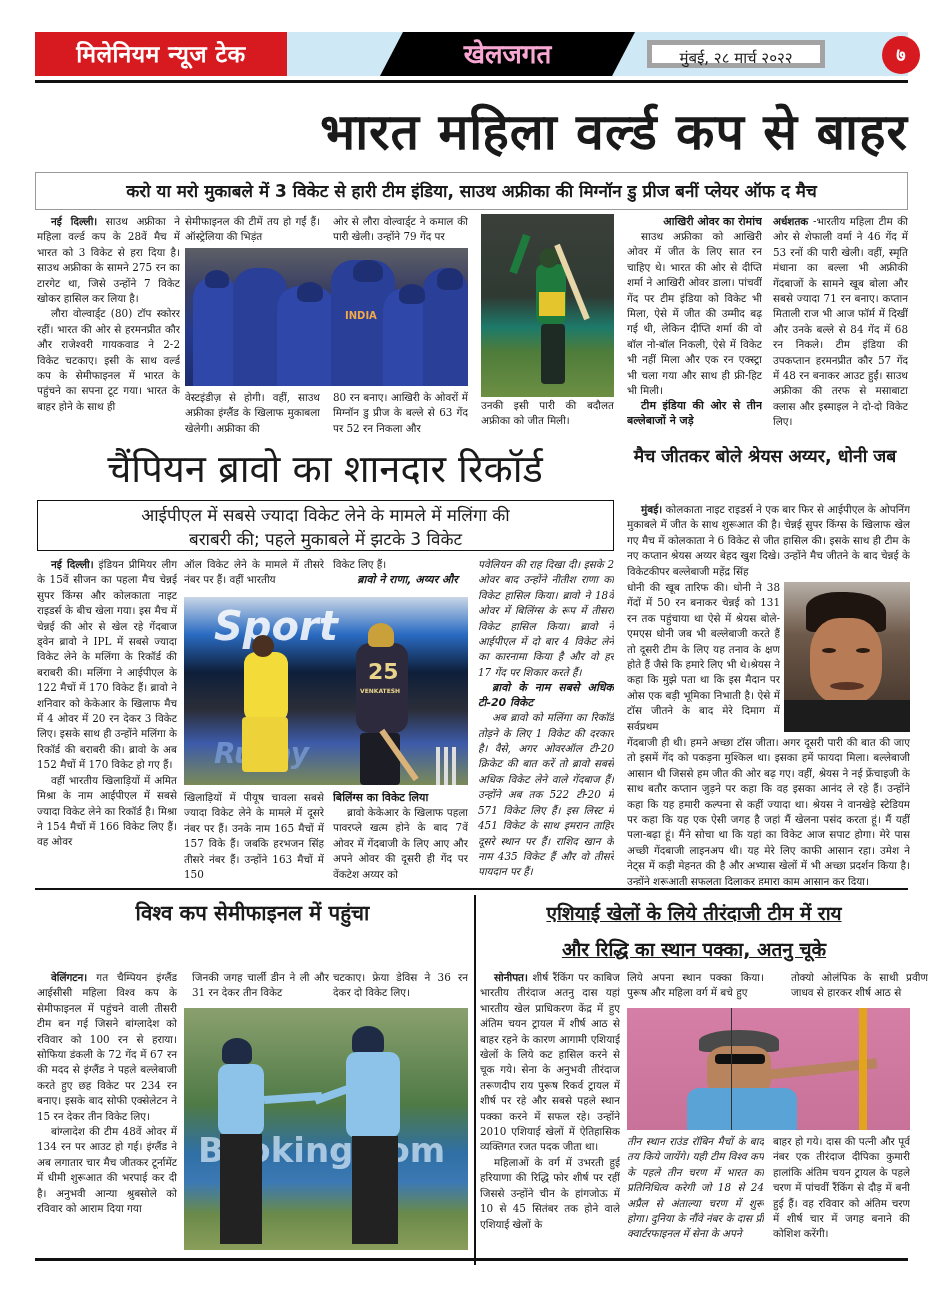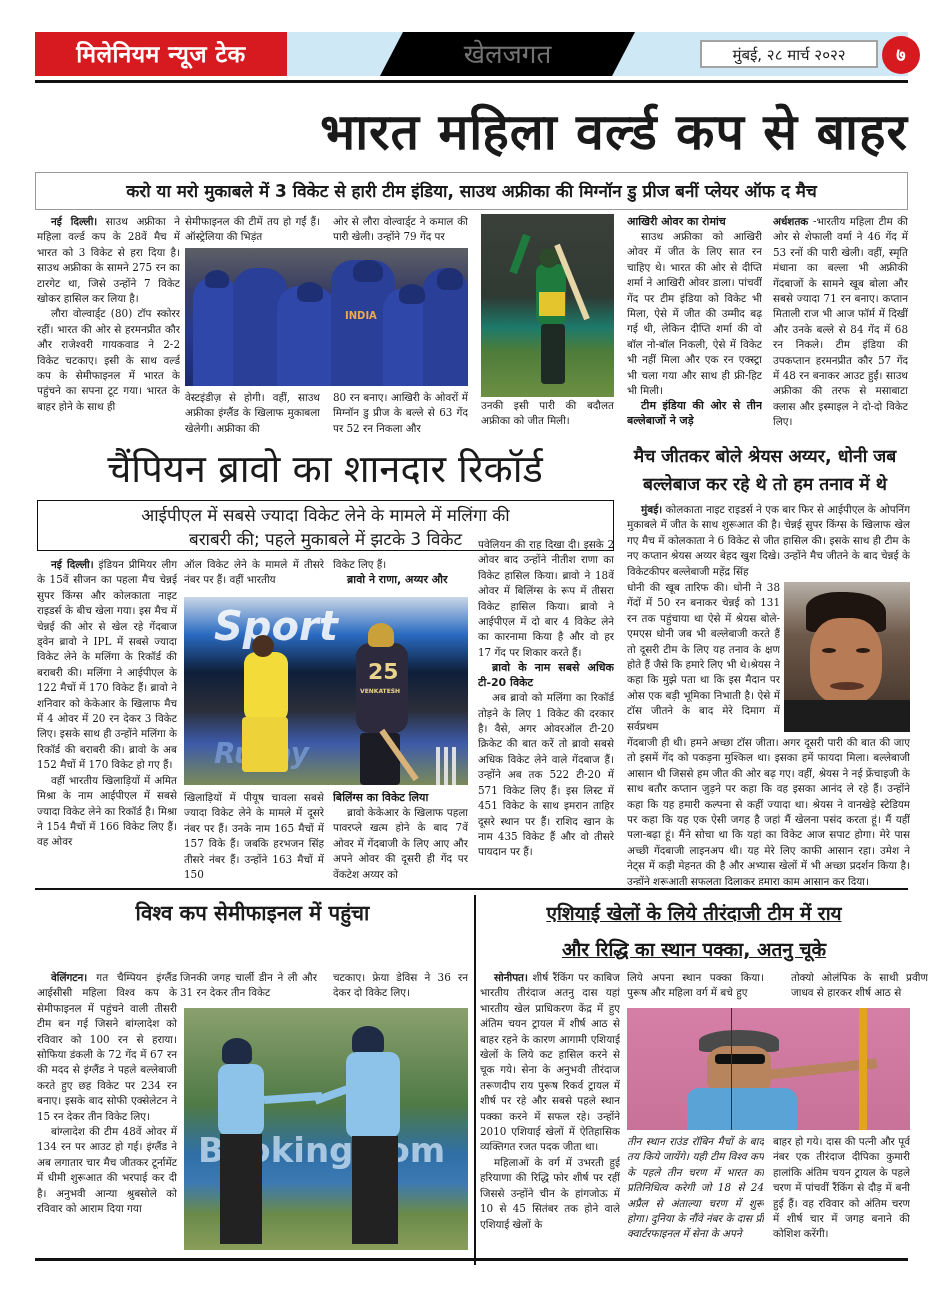--- a/index.html
+++ b/index.html
@@ -1,22 +1,22 @@
 <!DOCTYPE html>
 <html><head>
 <meta charset="utf-8">
 <style>
   * { box-sizing: border-box; margin: 0; padding: 0; }
   html, body { width: 945px; height: 1296px; background: #fff; overflow: hidden; }
   body { font-family: "DejaVu Sans", sans-serif; color: #1a1a1a; position: relative; }
 
   .masthead { position: absolute; left: 35px; top: 32px; width: 873px; height: 44px; background: #cfe8f5; }
   .brand { position: absolute; left: 0; top: 0; width: 252px; height: 44px; background: #d71920; color: #fff; font-weight: bold; font-size: 23px; line-height: 44px; text-align: center; letter-spacing: 0.5px; }
-  .section-tag { position: absolute; left: 345px; top: 0; width: 255px; height: 44px; background: #000; color: #737373; font-weight: normal; font-size: 26px; line-height: 44px; text-align: center; clip-path: polygon(9% 0, 100% 0, 91% 100%, 0 100%); }
-  .dateline { position: absolute; left: 665px; top: 8px; width: 178px; height: 28px; background: #fff; border: 2px solid #a3a3a3; font-size: 15px; line-height: 26px; text-align: center; }
+  .section-tag { position: absolute; left: 345px; top: 0; width: 255px; height: 44px; background: #000; color: #f9a8d4; font-weight: bold; font-size: 26px; line-height: 44px; text-align: center; clip-path: polygon(9% 0, 100% 0, 91% 100%, 0 100%); }
+  .dateline { position: absolute; left: 612px; top: 8px; width: 178px; height: 28px; background: #fff; border: 5px solid #a3a3a3; font-size: 15px; line-height: 26px; text-align: center; }
   .page-no { position: absolute; left: 847px; top: 4px; width: 38px; height: 38px; border-radius: 50%; background: #d71920; color: #fff; font-weight: bold; font-size: 18px; line-height: 38px; text-align: center; }
   .rule-thick { position: absolute; left: 35px; width: 873px; height: 3px; background: #111; }
 
   .hl-main { position: absolute; left: 35px; top: 100px; width: 873px; text-align: right; font-family: "DejaVu Sans", sans-serif; font-weight: bold; font-size: 50px; line-height: 64px; letter-spacing: 1px; }
   .deck-box { position: absolute; left: 35px; top: 172px; width: 873px; height: 38px; border: 1px solid #999; font-size: 17px; line-height: 36px; text-align: center; font-weight: bold; white-space: nowrap; overflow: hidden; }
 
   .col { position: absolute; font-family: "DejaVu Serif", serif; font-size: 10.4px; line-height: 15.4px; text-align: justify; overflow: hidden; }
   .col p { text-indent: 14px; }
   .col p.noind { text-indent: 0; }
   .col b { font-family: "DejaVu Sans", sans-serif; font-weight: bold; }
@@ -81,21 +81,21 @@
   <div class="figure-blob" style="left:55px; top:50px; width:30px; height:60px; background:#1e7a3d; border-radius:8px;"></div>
   <div class="figure-blob" style="left:58px; top:78px; width:26px; height:24px; background:#e5c52e;"></div>
   <div class="figure-blob" style="left:58px; top:34px; width:20px; height:20px; background:#2d4a2a; border-radius:50%;"></div>
   <div class="figure-blob" style="left:60px; top:110px; width:24px; height:60px; background:#1d2b24; border-radius:4px;"></div>
   <div class="figure-blob" style="left:88px; top:28px; width:6px; height:80px; background:#e7d6a8; transform:rotate(-22deg);"></div>
   <div class="figure-blob" style="left:35px; top:20px; width:8px; height:40px; background:#1e7a3d; transform:rotate(20deg);"></div>
 </div>
 <div class="col" style="left:481px; top:398px; width:133px; height:34px;">उनकी इसी पारी की बदौलत अफ्रीका को जीत मिली।</div>
 
 <div class="col" style="left:627px; top:214px; width:135px; height:226px;">
-  <div class="subhead" style="text-indent:0; text-align:left;">आखिरी ओवर का रोमांच</div>
+  <div class="subhead" style="text-indent:0; text-align:right;">आखिरी ओवर का रोमांच</div>
   <p>साउथ अफ्रीका को आखिरी ओवर में जीत के लिए सात रन चाहिए थे। भारत की ओर से दीप्ति शर्मा ने आखिरी ओवर डाला। पांचवीं गेंद पर टीम इंडिया को विकेट भी मिला, ऐसे में जीत की उम्मीद बढ़ गई थी, लेकिन दीप्ति शर्मा की वो बॉल नो-बॉल निकली, ऐसे में विकेट भी नहीं मिला और एक रन एक्स्ट्रा भी चला गया और साथ ही फ्री-हिट भी मिली।</p>
   <div class="subhead">टीम इंडिया की ओर से तीन बल्लेबाजों ने जड़े</div>
 </div>
 
 <div class="col" style="left:773px; top:214px; width:135px; height:226px;">
   <p class="noind"><b>अर्धशतक</b><span> -भारतीय महिला टीम की ओर से शेफाली वर्मा ने 46 गेंद में 53 रनों की पारी खेली। वहीं, स्मृति मंधाना का बल्ला भी अफ्रीकी गेंदबाजों के सामने खूब बोला और सबसे ज्यादा 71 रन बनाए। कप्तान मिताली राज भी आज फॉर्म में दिखीं और उनके बल्ले से 84 गेंद में 68 रन निकले। टीम इंडिया की उपकप्तान हरमनप्रीत कौर 57 गेंद में 48 रन बनाकर आउट हुईं। साउथ अफ्रीका की तरफ से मसाबाटा क्लास और इस्माइल ने दो-दो विकेट लिए।</span></p>
 </div>
 
 <h2 class="hl2" style="left:35px; top:442px; width:580px; font-size:38px; line-height:54px; font-weight:normal; font-family:'DejaVu Sans', sans-serif;">चैंपियन ब्रावो का शानदार रिकॉर्ड</h2>
 <div class="sub-box" style="left:37px; top:500px; width:577px; height:51px;">
@@ -104,21 +104,21 @@
 </div>
 
 <div class="col" style="left:37px; top:557px; width:140px; height:326px;">
   <p><b>नई दिल्ली।</b><span> इंडियन प्रीमियर लीग के 15वें सीजन का पहला मैच चेन्नई सुपर किंग्स और कोलकाता नाइट राइडर्स के बीच खेला गया। इस मैच में चेन्नई की ओर से खेल रहे गेंदबाज ड्वेन ब्रावो ने IPL में सबसे ज्यादा विकेट लेने के मलिंगा के रिकॉर्ड की बराबरी की। मलिंगा ने आईपीएल के 122 मैचों में 170 विकेट हैं। ब्रावो ने शनिवार को केकेआर के खिलाफ मैच में 4 ओवर में 20 रन देकर 3 विकेट लिए। इसके साथ ही उन्होंने मलिंगा के रिकॉर्ड की बराबरी की। ब्रावो के अब 152 मैचों में 170 विकेट हो गए हैं।</span></p>
   <p>वहीं भारतीय खिलाड़ियों में अमित मिश्रा के नाम आईपीएल में सबसे ज्यादा विकेट लेने का रिकॉर्ड है। मिश्रा ने 154 मैचों में 166 विकेट लिए हैं। वह ओवर</p>
 </div>
 
 <div class="col" style="left:184px; top:557px; width:140px; height:32px;">ऑल विकेट लेने के मामले में तीसरे नंबर पर हैं। वहीं भारतीय</div>
 <div class="col" style="left:333px; top:557px; width:135px; height:32px;">
   <p class="noind">विकेट लिए हैं।</p>
-  <div class="subhead" style="text-align:left;">ब्रावो ने राणा, अय्यर और</div>
+  <div class="subhead" style="text-align:center;font-style:italic;">ब्रावो ने राणा, अय्यर और</div>
 </div>
 
 <div class="photo ph-bravo" style="left:184px; top:597px; width:284px; height:188px;">
   <span style="position:absolute; left:30px; top:6px; color:#fff; font-size:40px; font-weight:bold; font-style:italic; opacity:.85;">Sport</span>
   <span style="position:absolute; left:30px; top:140px; color:#7fa3dd; font-size:28px; font-weight:bold; font-style:italic; opacity:.7;">RuPay</span>
   <div class="figure-blob" style="left:60px; top:55px; width:44px; height:70px; background:#f3dc3a; border-radius:12px;"></div>
   <div class="figure-blob" style="left:68px; top:38px; width:22px; height:22px; background:#4a3020; border-radius:50%;"></div>
   <div class="figure-blob" style="left:58px; top:120px; width:46px; height:55px; background:#eed23a; border-radius:4px;"></div>
   <div class="figure-blob" style="left:172px; top:46px; width:52px; height:90px; background:#2e2a3e; border-radius:14px;"></div>
   <div class="figure-blob" style="left:184px; top:26px; width:26px; height:24px; background:#c9a03a; border-radius:50% 50% 20% 20%;"></div>
@@ -130,29 +130,28 @@
   <div class="figure-blob" style="left:260px; top:150px; width:4px; height:38px; background:#ddd;"></div>
   <div class="figure-blob" style="left:268px; top:150px; width:4px; height:38px; background:#ddd;"></div>
 </div>
 
 <div class="col" style="left:184px; top:790px; width:140px; height:94px;">खिलाड़ियों में पीयूष चावला सबसे ज्यादा विकेट लेने के मामले में दूसरे नंबर पर हैं। उनके नाम 165 मैचों में 157 विके हैं। जबकि हरभजन सिंह तीसरे नंबर हैं। उन्होंने 163 मैचों में 150</div>
 <div class="col" style="left:333px; top:790px; width:135px; height:94px;">
   <div class="subhead" style="text-indent:0;">बिलिंग्स का विकेट लिया</div>
   <p>ब्रावो केकेआर के खिलाफ पहला पावरप्ले खत्म होने के बाद 7वें ओवर में गेंदबाजी के लिए आए और अपने ओवर की दूसरी ही गेंद पर वेंकटेश अय्यर को</p>
 </div>
 
-<div class="col" style="left:478px; top:537px; width:136px; height:326px;">
+<div class="col" style="left:478px; top:557px; width:136px; height:326px;font-style:italic;">
   <p class="noind">पवेलियन की राह दिखा दी। इसके 2 ओवर बाद उन्होंने नीतीश राणा का विकेट हासिल किया। ब्रावो ने 18वें ओवर में बिलिंग्स के रूप में तीसरा विकेट हासिल किया। ब्रावो ने आईपीएल में दो बार 4 विकेट लेने का कारनामा किया है और वो हर 17 गेंद पर शिकार करते हैं।</p>
   <div class="subhead">ब्रावो के नाम सबसे अधिक टी-20 विकेट</div>
   <p>अब ब्रावो को मलिंगा का रिकॉर्ड तोड़ने के लिए 1 विकेट की दरकार है। वैसे, अगर ओवरऑल टी-20 क्रिकेट की बात करें तो ब्रावो सबसे अधिक विकेट लेने वाले गेंदबाज हैं। उन्होंने अब तक 522 टी-20 में 571 विकेट लिए हैं। इस लिस्ट में 451 विकेट के साथ इमरान ताहिर दूसरे स्थान पर हैं। राशिद खान के नाम 435 विकेट हैं और वो तीसरे पायदान पर हैं।</p>
 </div>
 
 <h2 class="hl2" style="left:620px; top:442px; width:290px; font-size:17.5px; line-height:28px;">
   <div>मैच जीतकर बोले श्रेयस अय्यर, धोनी जब</div>
-  <div>बल्लेबाज कर रहे थे तो हम तनाव में थे</div>
 </h2>
 <div class="col" style="left:627px; top:502px; width:283px; height:80px;">
   <p><b>मुंबई।</b><span> कोलकाता नाइट राइडर्स ने एक बार फिर से आईपीएल के ओपनिंग मुकाबले में जीत के साथ शुरूआत की है। चेन्नई सुपर किंग्स के खिलाफ खेल गए मैच में कोलकाता ने 6 विकेट से जीत हासिल की। इसके साथ ही टीम के नए कप्तान श्रेयस अय्यर बेहद खुश दिखे। उन्होंने मैच जीतने के बाद चेन्नई के विकेटकीपर बल्लेबाजी महेंद्र सिंह</span></p>
 </div>
 <div class="col" style="left:627px; top:580px; width:153px; height:155px;">धोनी की खूब तारिफ की। धोनी ने 38 गेंदों में 50 रन बनाकर चेन्नई को 131 रन तक पहुंचाया था ऐसे में श्रेयस बोले- एमएस धोनी जब भी बल्लेबाजी करते हैं तो दूसरी टीम के लिए यह तनाव के क्षण होते हैं जैसे कि हमारे लिए भी थे।श्रेयस ने कहा कि मुझे पता था कि इस मैदान पर ओस एक बड़ी भूमिका निभाती है। ऐसे में टॉस जीतने के बाद मेरे दिमाग में सर्वप्रथम</div>
 <div class="photo ph-shreyas" style="left:784px; top:582px; width:126px; height:150px;">
   <div class="figure-blob" style="left:22px; top:10px; width:80px; height:40px; background:#1e1410; border-radius:40% 50% 10% 10%;"></div>
   <div class="figure-blob" style="left:26px; top:36px; width:72px; height:86px; background:#b77b55; border-radius:40%;"></div>
   <div class="figure-blob" style="left:38px; top:66px; width:14px; height:5px; background:#2a1a12; border-radius:50%;"></div>
   <div class="figure-blob" style="left:72px; top:66px; width:14px; height:5px; background:#2a1a12; border-radius:50%;"></div>
@@ -166,21 +165,21 @@
 <div class="rule-thick" style="top:888px; height:2px;"></div>
 
 <h2 class="hl2" style="left:35px; top:895px; width:435px; font-size:20.5px; line-height:36px;">
   <div>विश्व कप सेमीफाइनल में पहुंचा</div>
 </h2>
 
 <div class="col" style="left:37px; top:970px; width:140px; height:296px;">
   <p><b>वेलिंगटन।</b><span> गत चैम्पियन इंग्लैंड आईसीसी महिला विश्व कप के सेमीफाइनल में पहुंचने वाली तीसरी टीम बन गई जिसने बांग्लादेश को रविवार को 100 रन से हराया। सोफिया डंकली के 72 गेंद में 67 रन की मदद से इंग्लैंड ने पहले बल्लेबाजी करते हुए छह विकेट पर 234 रन बनाए। इसके बाद सोफी एक्सेलेटन ने 15 रन देकर तीन विकेट लिए।</span></p>
   <p>बांग्लादेश की टीम 48वें ओवर में 134 रन पर आउट हो गई। इंग्लैंड ने अब लगातार चार मैच जीतकर टूर्नामेंट में धीमी शुरूआत की भरपाई कर दी है। अनुभवी आन्या श्रुबसोले को रविवार को आराम दिया गया</p>
 </div>
-<div class="col" style="left:180px; top:970px; width:137px; height:32px;">जिनकी जगह चार्ली डीन ने ली और 31 रन देकर तीन विकेट</div>
+<div class="col" style="left:192px; top:970px; width:137px; height:32px;">जिनकी जगह चार्ली डीन ने ली और 31 रन देकर तीन विकेट</div>
 <div class="col" style="left:333px; top:970px; width:135px; height:32px;">चटकाए। फ्रेया डेविस ने 36 रन देकर दो विकेट लिए।</div>
 
 <div class="photo ph-eng" style="left:184px; top:1008px; width:284px; height:242px;">
   <span style="position:absolute; left:14px; top:122px; color:#cfe3f6; font-size:34px; font-weight:bold; opacity:.75;">Booking.com</span>
   <div class="figure-blob" style="left:38px; top:30px; width:30px; height:26px; background:#1f2a44; border-radius:50% 50% 20% 20%;"></div>
   <div class="figure-blob" style="left:34px; top:56px; width:46px; height:72px; background:#8ec3e9; border-radius:10px;"></div>
   <div class="figure-blob" style="left:36px; top:126px; width:42px; height:110px; background:#222;"></div>
   <div class="figure-blob" style="left:80px; top:86px; width:58px; height:8px; background:#8ec3e9; transform:rotate(-4deg);"></div>
   <div class="figure-blob" style="left:168px; top:18px; width:32px; height:28px; background:#1f2a44; border-radius:50% 50% 20% 20%;"></div>
   <div class="figure-blob" style="left:162px; top:44px; width:54px; height:86px; background:#8ec3e9; border-radius:10px;"></div>

